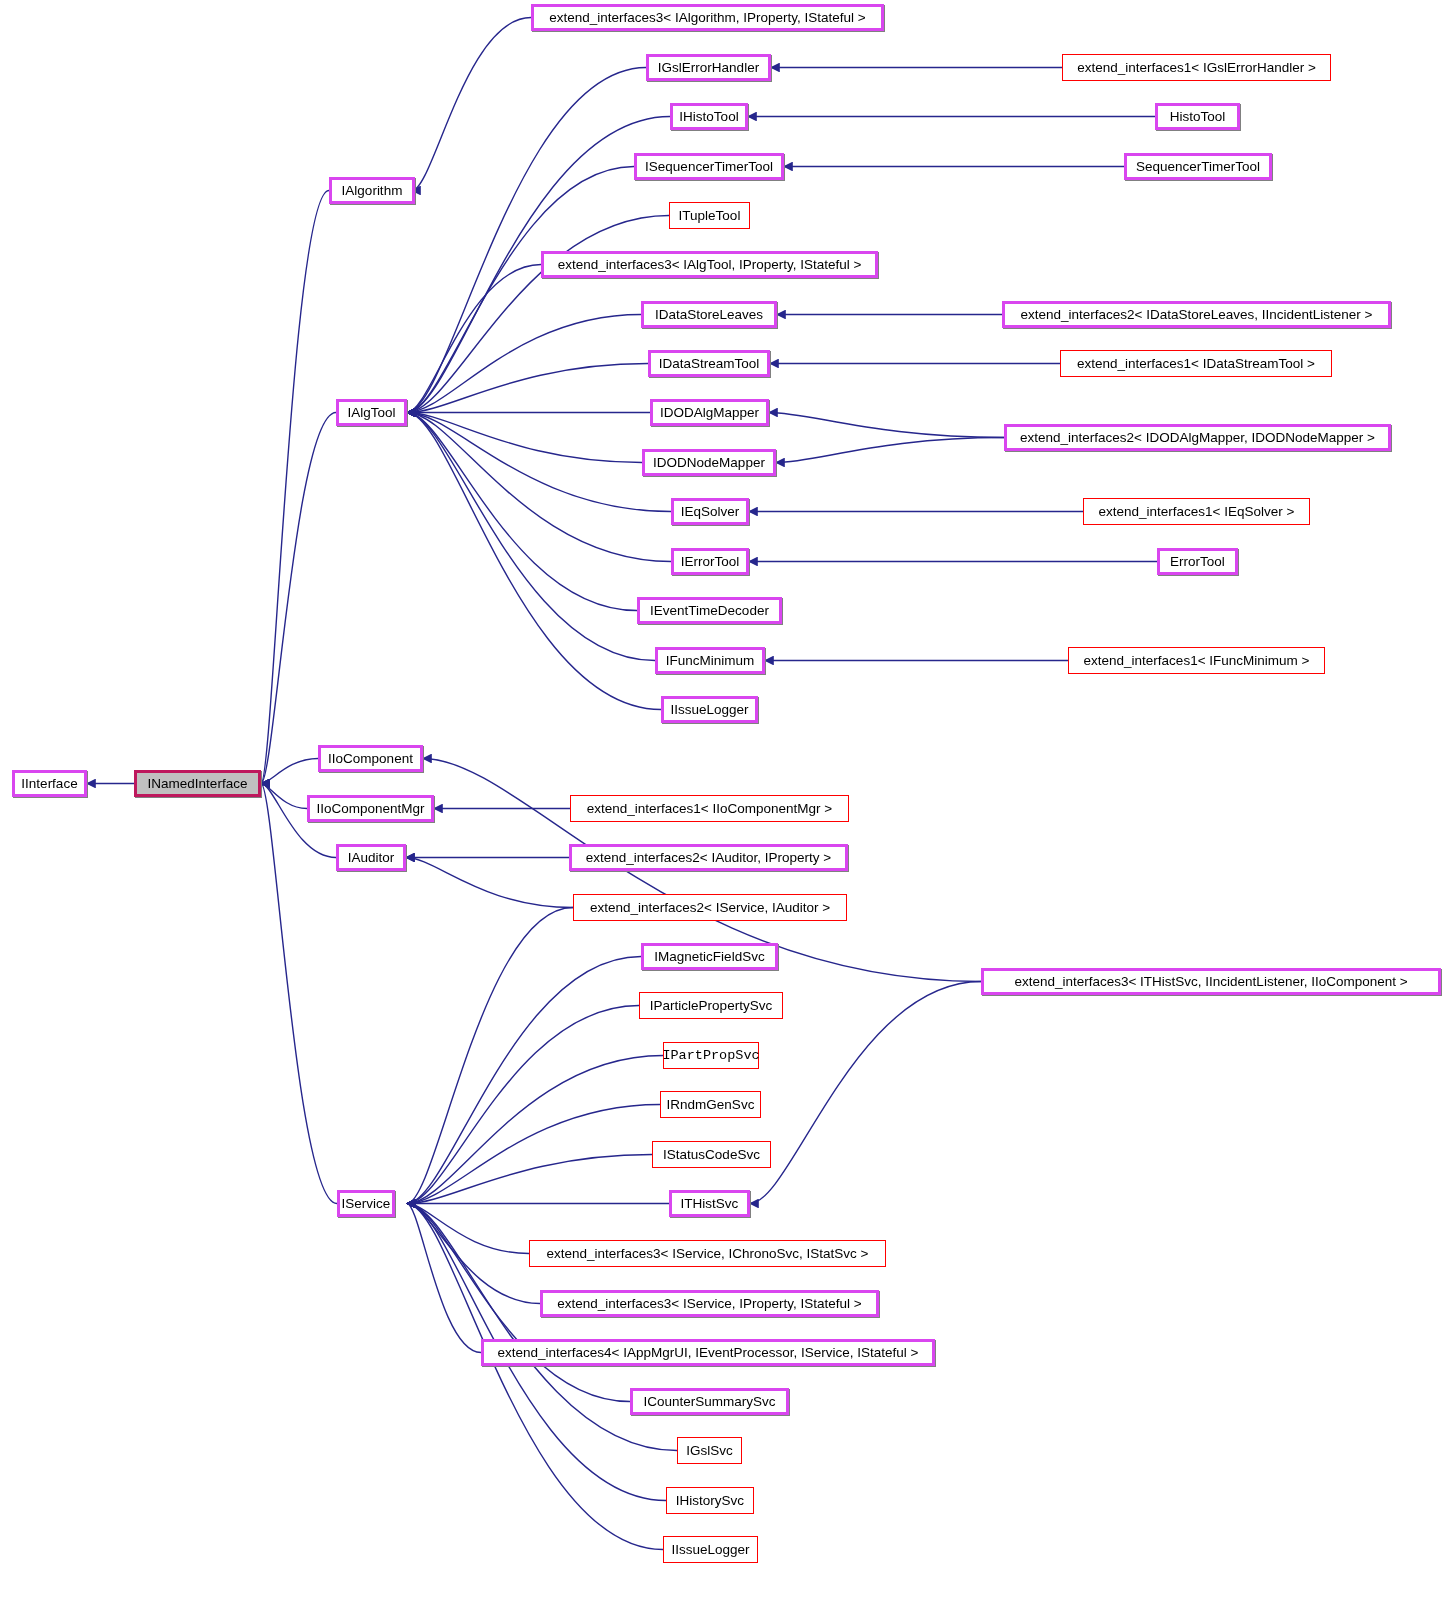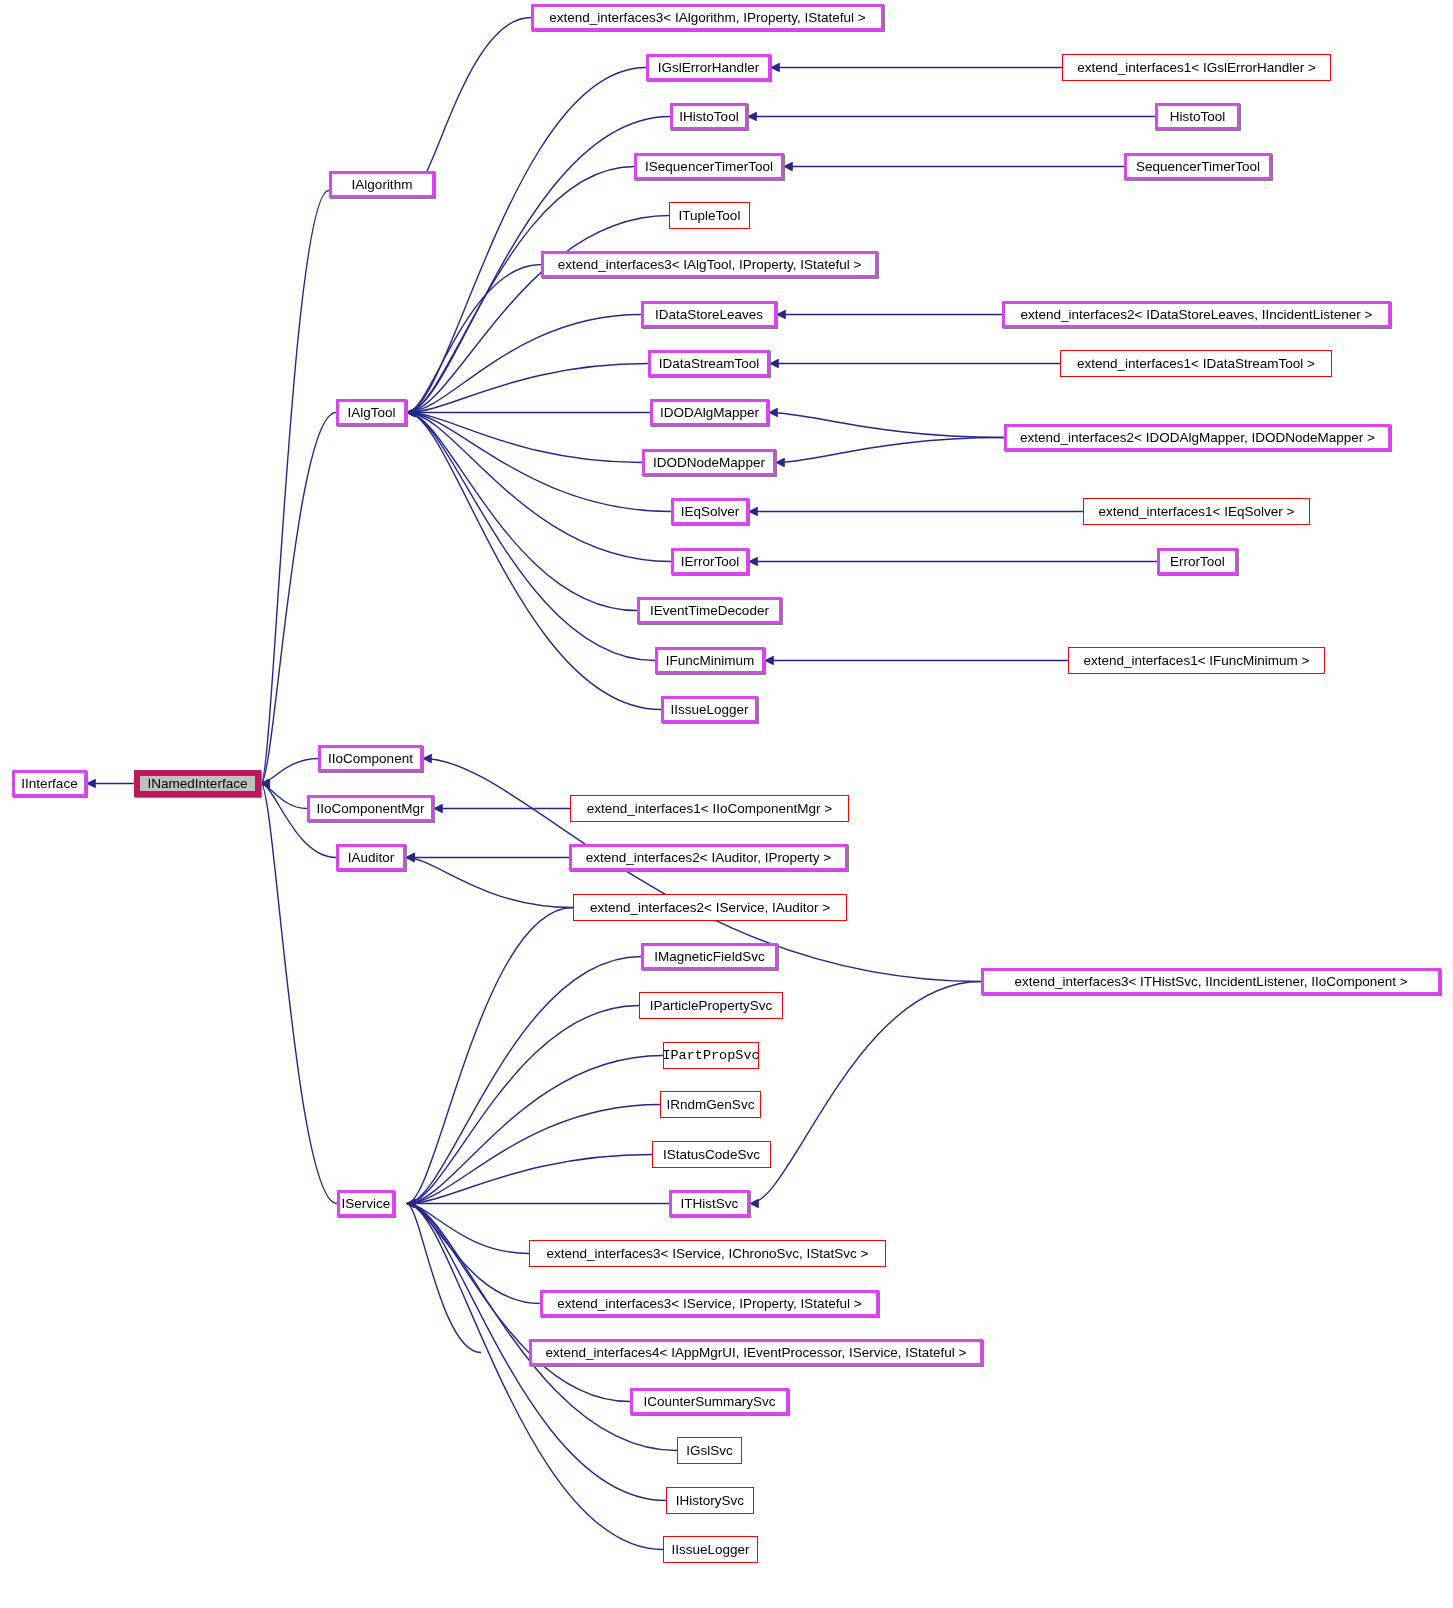--- a/index.html
+++ b/index.html
@@ -21,21 +21,21 @@
     font-size:13.5px;
     line-height:1;
     display:flex;
     align-items:center;
     justify-content:center;
     white-space:nowrap;
     height:27px;
     box-shadow:1px 1px 0 0 #808080;
   }
   .node.red{border:1.5px solid #ff0000;box-shadow:none;}
-  .node.current{background:#c0c0c0;border:6px solid #be185d;font-weight:normal;}
+  .node.current{background:#c0c0c0;border:3px solid #be185d;font-weight:normal;}
   .node span{pointer-events:none;}
 </style>
 </head>
 <body>
 
 <div id="canvas">
   <svg class="edges" viewBox="0 0 1453 1608">
     <defs>
       <marker id="arr" viewBox="0 0 10 10" refX="9" refY="5" markerWidth="7" markerHeight="7" orient="auto-start-reverse">
         <path d="M 0 0 L 10 5 L 0 10 z" fill="#26268c"></path>
@@ -113,21 +113,21 @@
       </div>
       <div class="node" style="left: 634px; top: 153px; width: 150px;">
         <span>ISequencerTimerTool</span>
       </div>
       <div class="node" style="left: 1124px; top: 153px; width: 148px;">
         <span>SequencerTimerTool</span>
       </div>
       <div class="node red" style="left: 669px; top: 202px; width: 81px;">
         <span>ITupleTool</span>
       </div>
-      <div class="node" style="left: 329px; top: 171px; width: 106px; align-items: center;">
+      <div class="node" style="left: 329px; top: 177px; width: 86px; align-items: center;">
         <span>IAlgorithm</span>
       </div>
       <div class="node" style="left: 541px; top: 251px; width: 337px;">
         <span>extend_interfaces3&lt; IAlgTool, IProperty, IStateful &gt;</span>
       </div>
       <div class="node" style="left: 641px; top: 301px; width: 136px;">
         <span>IDataStoreLeaves</span>
       </div>
       <div class="node" style="left: 1002px; top: 301px; width: 389px;">
         <span>extend_interfaces2&lt; IDataStoreLeaves, IIncidentListener &gt;</span>
@@ -221,21 +221,21 @@
       </div>
       <div class="node" style="left: 669px; top: 1190px; width: 81px;">
         <span>ITHistSvc</span>
       </div>
       <div class="node red" style="left: 529px; top: 1240px; width: 357px;">
         <span>extend_interfaces3&lt; IService, IChronoSvc, IStatSvc &gt;</span>
       </div>
       <div class="node" style="left: 540px; top: 1290px; width: 339px;">
         <span>extend_interfaces3&lt; IService, IProperty, IStateful &gt;</span>
       </div>
-      <div class="node" style="left: 481px; top: 1339px; width: 454px; margin-left: 48px;">
+      <div class="node" style="left: 481px; top: 1339px; width: 454px;">
         <span>extend_interfaces4&lt; IAppMgrUI, IEventProcessor, IService, IStateful &gt;</span>
       </div>
       <div class="node" style="left: 630px; top: 1388px; width: 159px;">
         <span>ICounterSummarySvc</span>
       </div>
       <div class="node red" style="left: 677px; top: 1437px; width: 65px;">
         <span>IGslSvc</span>
       </div>
       <div class="node red" style="left: 666px; top: 1487px; width: 88px;">
         <span>IHistorySvc</span>

